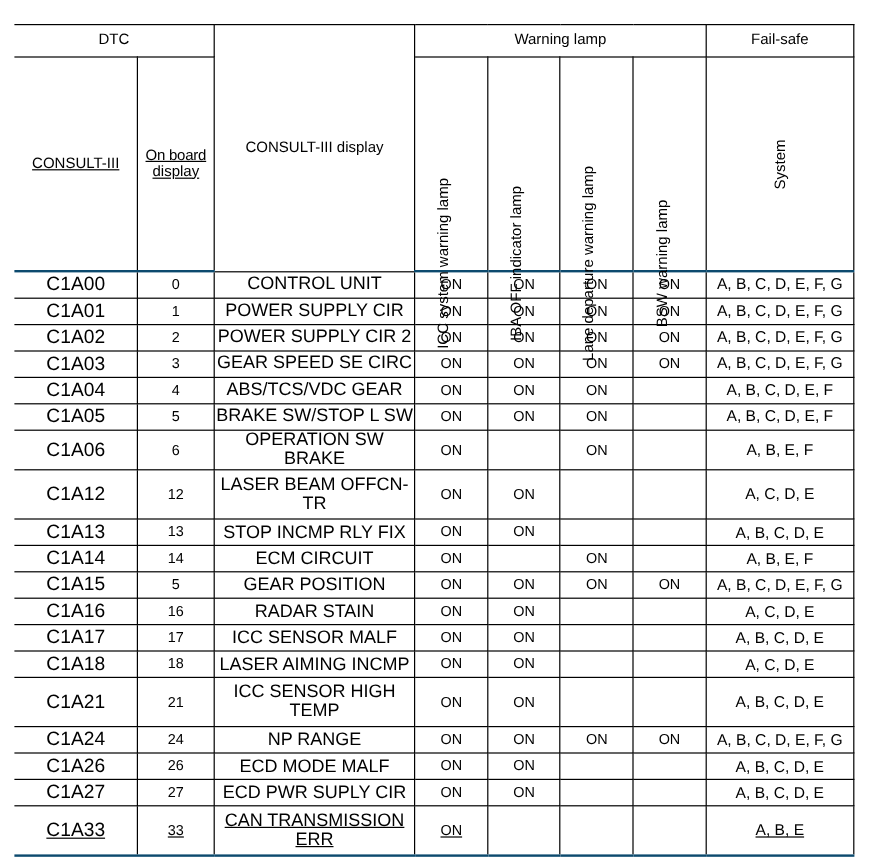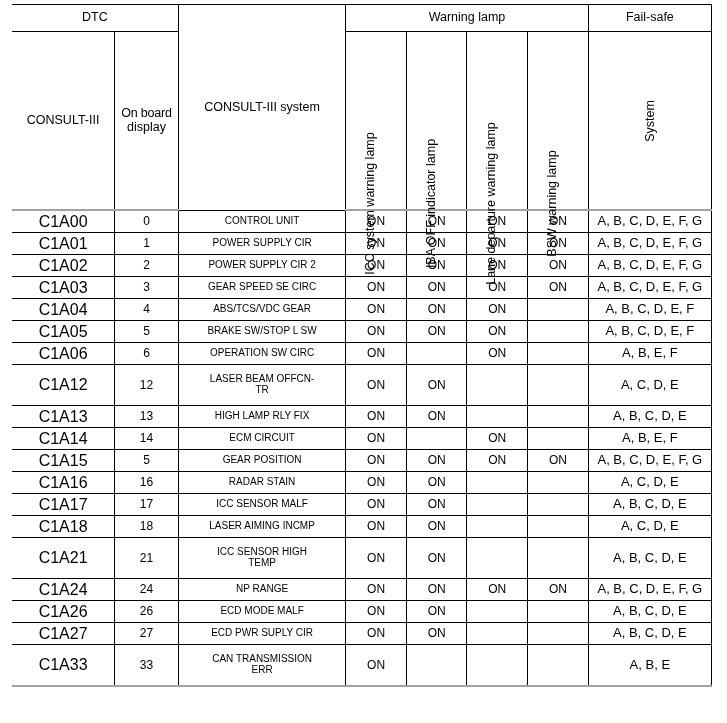--- a/index.html
+++ b/index.html
@@ -16,21 +16,21 @@
   }
   #sheet {
     position: relative;
     width: 727px;
     height: 723px;
     box-sizing: border-box;
   }
   table.dtc-table {
     position: absolute;
     left: 12px;
-    top: 4px;
+    top: 20px;
     width: 700px;
     border-collapse: collapse;
     table-layout: fixed;
     font-size: 12px;
   }
   table.dtc-table td,
   table.dtc-table th {
     border: 1px solid #000000;
     padding: 0;
     margin: 0;
@@ -46,21 +46,22 @@
   }
   table.dtc-table tr > *:last-child {
     border-right: 1px solid #000000;
   }
   
   table.dtc-table tr:first-child > * {
     border-top: 1px solid #000000;
   }
   
   table.dtc-table tr:last-child > * {
-    border-bottom: 2px solid #a3a3a3;
+    border-bottom: 2px solid #0c4a6e;
+    text-decoration: underline;
   }
 
   col.c-consult   { width: 100px; }
   col.c-onboard   { width:  62px; }
   col.c-display   { width: 163px; }
   col.c-lamp      { width:  59px; }
   col.c-system    { width:  120px; }
 
   .hdr-group {
     height: 27px;
@@ -97,21 +98,21 @@
     font-size: 12.5px;
     line-height: 1;
   }
   .row-1line td { height: 21px; }
   .row-2line td { height: 40px; }
   td.cell-system {
     text-align: left;
     padding-left: 7px;
     font-size: 13px;
   }
-  td.cell-display { font-size: 10px; }
+  td.cell-display { font-size: 15px; }
   td.cell-code    { font-size: 16px; }
   td.cell-onboard { font-size: 12px; }
   td.cell-lamp    { font-size: 12px; }
   .onboard-hdr-line1 { letter-spacing: -0.2px; }
 </style>
 </head>
 <body>
 
 <div id="sheet">
   <table class="dtc-table">
@@ -121,21 +122,21 @@
       <col class="c-display">
       <col class="c-lamp">
       <col class="c-lamp">
       <col class="c-lamp">
       <col class="c-lamp">
       <col class="c-system">
     </colgroup>
     <thead>
       <tr class="hdr-group">
         <th colspan="2">DTC</th>
-        <th rowspan="2" class="hdr-sub-text">CONSULT-III system</th>
+        <th rowspan="2" class="hdr-sub-text">CONSULT-III display</th>
         <th colspan="4">Warning lamp</th>
         <th>Fail-safe</th>
       </tr>
       <tr class="hdr-sub">
         <th class="hdr-sub-text">CONSULT-III</th>
         <th class="hdr-sub-text">
           <span class="onboard-hdr-line1">On board</span><br>
           <span>display</span>
         </th>
         <th>
@@ -222,41 +223,41 @@
           <td class="cell-display"><span>BRAKE SW/STOP L SW</span></td>
           <td class="cell-lamp">ON</td>
           <td class="cell-lamp">ON</td>
           <td class="cell-lamp">ON</td>
           <td class="cell-lamp"></td>
           <td class="cell-system">A, B, C, D, E, F</td>
         </tr>
         <tr class="row-1line">
           <td class="cell-code">C1A06</td>
           <td class="cell-onboard">6</td>
-          <td class="cell-display"><span>OPERATION SW CIRC</span></td>
+          <td class="cell-display"><span>OPERATION SW BRAKE</span></td>
           <td class="cell-lamp">ON</td>
           <td class="cell-lamp"></td>
           <td class="cell-lamp">ON</td>
           <td class="cell-lamp"></td>
           <td class="cell-system">A, B, E, F</td>
         </tr>
         <tr class="row-2line">
           <td class="cell-code">C1A12</td>
           <td class="cell-onboard">12</td>
           <td class="cell-display"><span>LASER BEAM OFFCN-</span><br><span>TR</span></td>
           <td class="cell-lamp">ON</td>
           <td class="cell-lamp">ON</td>
           <td class="cell-lamp"></td>
           <td class="cell-lamp"></td>
           <td class="cell-system">A, C, D, E</td>
         </tr>
         <tr class="row-1line">
           <td class="cell-code">C1A13</td>
           <td class="cell-onboard">13</td>
-          <td class="cell-display"><span>HIGH LAMP RLY FIX</span></td>
+          <td class="cell-display"><span>STOP INCMP RLY FIX</span></td>
           <td class="cell-lamp">ON</td>
           <td class="cell-lamp">ON</td>
           <td class="cell-lamp"></td>
           <td class="cell-lamp"></td>
           <td class="cell-system">A, B, C, D, E</td>
         </tr>
         <tr class="row-1line">
           <td class="cell-code">C1A14</td>
           <td class="cell-onboard">14</td>
           <td class="cell-display"><span>ECM CIRCUIT</span></td>

